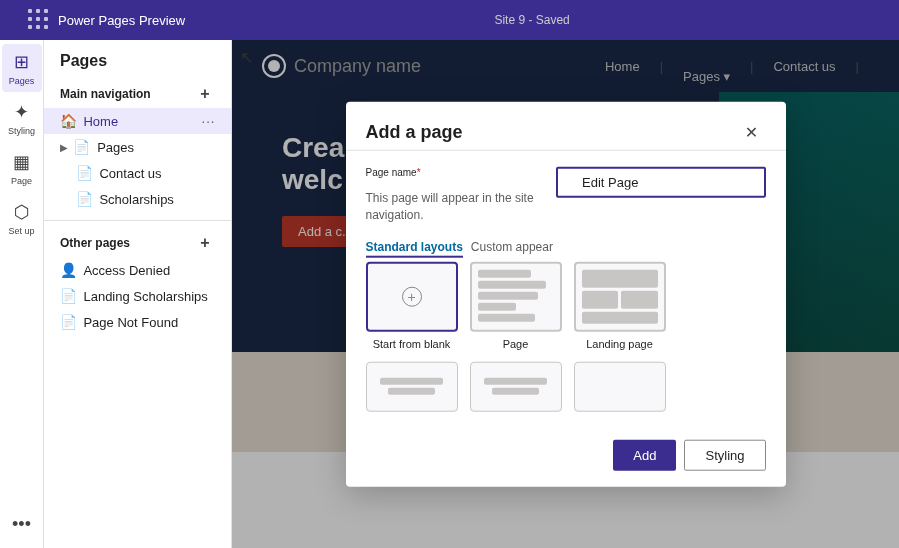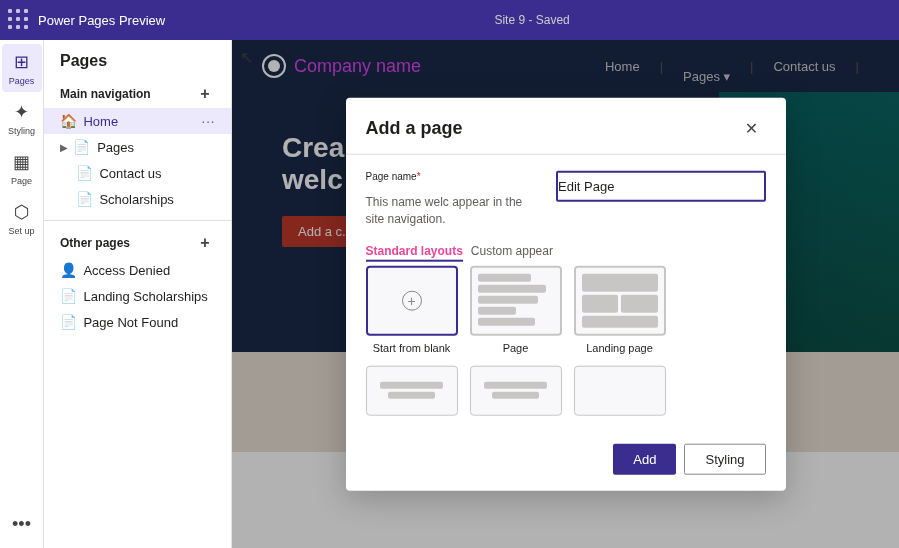--- a/index.html
+++ b/index.html
@@ -10,21 +10,21 @@
       overflow: hidden;
       background: #f3f2f1;
     }
 
     
     .top-bar {
       height: 40px;
       background: #3b2d8f;
       display: flex;
       align-items: center;
-      padding: 0 8px;
+      padding: 0 28px;
       gap: 8px;
     }
     .top-bar-grid {
       display: grid;
       grid-template-columns: repeat(3,6px);
       grid-template-rows: repeat(3,6px);
       gap: 2px;
     }
     .top-bar-grid span {
       width: 4px; height: 4px;
@@ -191,21 +191,21 @@
       height: 52px;
       display: flex;
       align-items: center;
       padding: 0 30px;
       gap: 16px;
     }
     .site-logo {
       display: flex;
       align-items: center;
       gap: 8px;
-      color: #d946ef;
+      color: #a3a3a3;
       font-size: 18px;
       justify-content: flex-end;
     }
     .site-logo-circle {
       width: 24px; height: 24px;
       border-radius: 50%;
       border: 2px solid #fff;
       display: flex; align-items: center; justify-content: center;
     }
     .site-logo-inner {
@@ -281,21 +281,21 @@
       z-index: 20;
       background: #fff;
       border-radius: 4px;
       box-shadow: 0 8px 32px rgba(0,0,0,0.22);
       width: 440px;
     }
     .modal-header {
       display: flex;
       align-items: center;
       justify-content: space-between;
-      padding: 16px 20px 12px;
+      padding: 16px 20px 4px;
       border-bottom: 1px solid #e1dfdd;
     }
     .modal-title {
       font-size: 18px;
       font-weight: 600;
       color: #201f1e;
     }
     .modal-close {
       width: 28px; height: 28px;
       display: flex; align-items: center; justify-content: center;
@@ -325,40 +325,40 @@
       font-size: 12px;
       color: #605e5c;
       line-height: 1.4;
       flex: 1;
     }
     .field-input-wrap {
       flex: 1.2;
     }
     .field-input {
       width: 100%;
-      padding: 6px 0;
+      padding: 6px 24px;
       border: 2px solid #3b2d8f;
       border-radius: 2px;
       font-size: 13px;
       outline: none;
       color: #201f1e;
     }
 
     
     .layout-section {
       margin-top: 4px;
     }
     .layout-tabs {
       display: flex;
       gap: 8px;
       margin-bottom: 4px;
     }
     .layout-tab {
       font-size: 12px;
-      color: #ec4899;
+      color: #0369a1;
       cursor: pointer;
       padding-bottom: 2px;
     }
     .layout-tab.active {
       border-bottom: 2px solid #3b2d8f;
       font-weight: 600;
     }
     .layout-tab.inactive {
       color: #605e5c;
     }
@@ -608,21 +608,21 @@
       <div class="modal-header">
         <span class="modal-title">Add a page</span>
         <span class="modal-close">✕</span>
       </div>
       <div class="modal-body">
         <div class="field-row">
           <div style="flex:1">
             <div class="field-label">
               <span>Page name</span><span class="required">*</span>
             </div>
-            <div class="field-hint">This name welc appear in the site navigation.</div>
+            <div class="field-hint">This page will appear in the site navigation.</div>
           </div>
           <div class="field-input-wrap">
             <input class="field-input" type="text" value="Edit Page" style="">
           </div>
         </div>
 
         <div class="layout-section">
           <div class="layout-tabs">
             <span class="layout-tab active">Standard layouts</span>
             <span class="layout-tab inactive">Custom appear</span>

